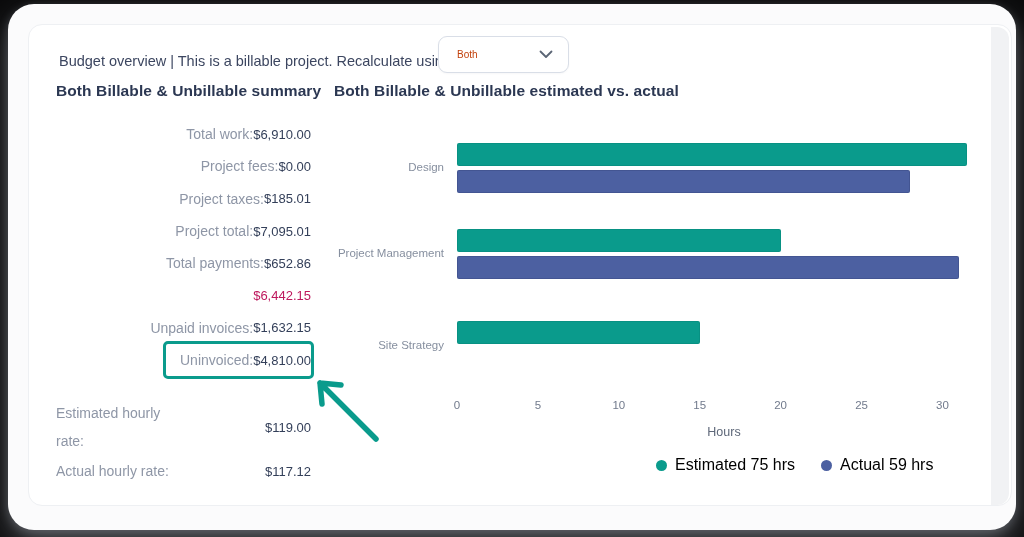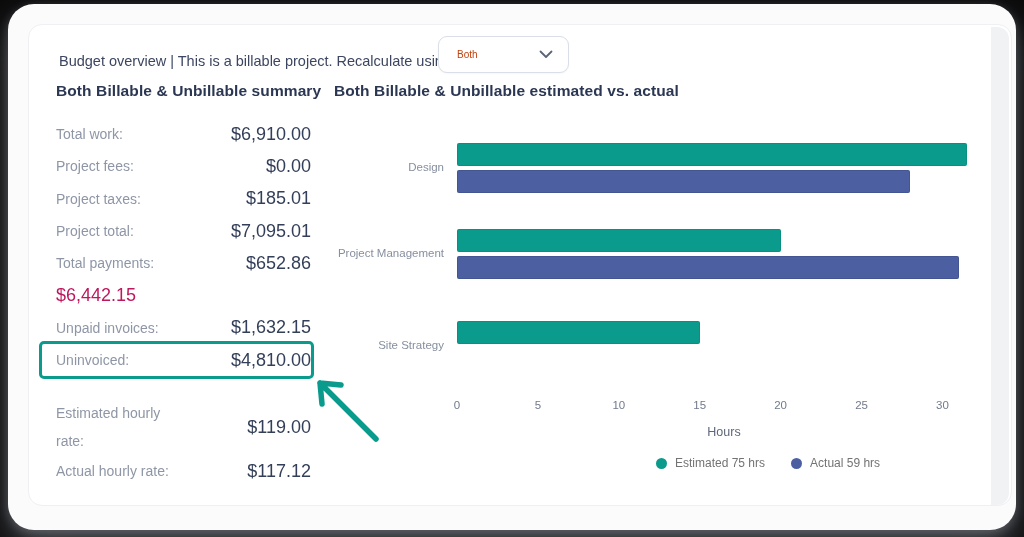--- a/index.html
+++ b/index.html
@@ -33,29 +33,29 @@
     box-shadow:0 1px 2px rgba(40,50,70,.04);
   }
   .dropdown-value { font-size:10px; color:#c2410c; }
   .section-title {
     position:absolute; top:57px; font-size:15.5px; font-weight:700; color:#2b3752;
     letter-spacing:.1px;
   }
   #summary-title { left:27px; }
   #chart-title { left:305px; }
   .rows { position:absolute; left:27px; width:255px; display:flex; flex-direction:column; }
-  #summary-rows { top:93px; }
+  #summary-rows { top:93px;align-items:flex-end; }
   #hourly-rows  { top:374px; }
   .srow {
     position:relative; height:32.3px; display:flex;
     justify-content:space-between; align-items:center;
   }
   .srow.tall { height:56px; }
   .srow .lab { font-size:14px; color:#8e96a6; max-width:132px; line-height:28px; }
-  .srow .val { font-size:18px; color:#333f59; font-weight:500; }
+  .srow .val { font-size:13px; color:#333f59; font-weight:500; }
   .srow .val.negative { color:#be185d; }
   .hl-box {
     position:absolute; left:-17px; right:-3px; top:-3px; bottom:-3px;
     border:3px solid var(--teal,#0a9b8c); border-radius:5px; pointer-events:none;
   }
   .arrow-svg { position:absolute; left:276px; top:344px; }
   
   #chart-area { position:absolute; left:0; top:0; width:984px; height:482px; pointer-events:none; }
   .cat-label {
     position:absolute; width:160px; text-align:right;
@@ -68,21 +68,21 @@
   .tick { position:absolute; transform:translateX(-50%); font-size:11.5px; color:#717a8c; }
   #x-axis-title {
     position:absolute; left:695px; top:400px; transform:translateX(-50%);
     font-size:12.5px; color:#5e6879;
   }
   #legend {
     position:absolute; left:627px; top:431px; display:flex; gap:26px; align-items:center;
   }
   .legend-item { display:flex; align-items:center; gap:8px; }
   .legend-dot { width:11px; height:11px; border-radius:50%; }
-  .legend-label { font-size:12px; color:#737373; }
+  .legend-label { font-size:16px; color:#000000; }
 </style>
 </head>
 <body>
 
 <div class="outer-card">
   <div class="panel">
     <div class="scroll-track"></div>
 
     <div class="header-label">Budget overview | This is a billable project. Recalculate using:</div>
 

